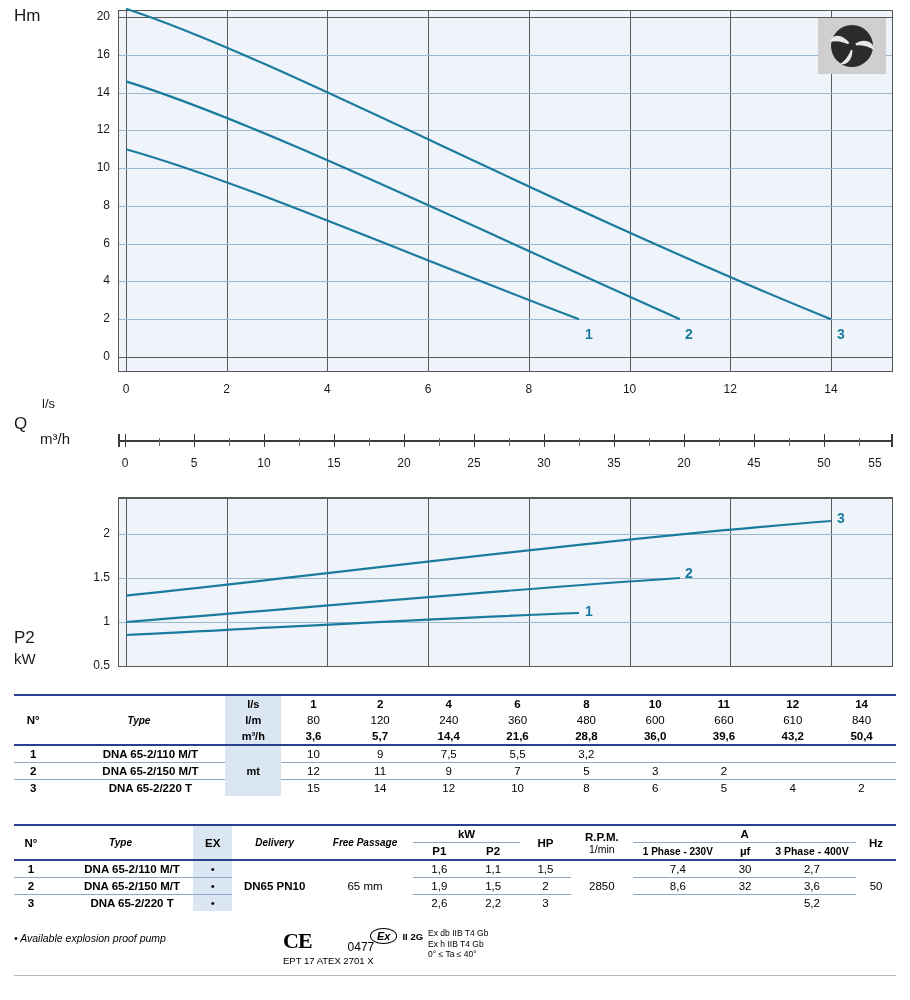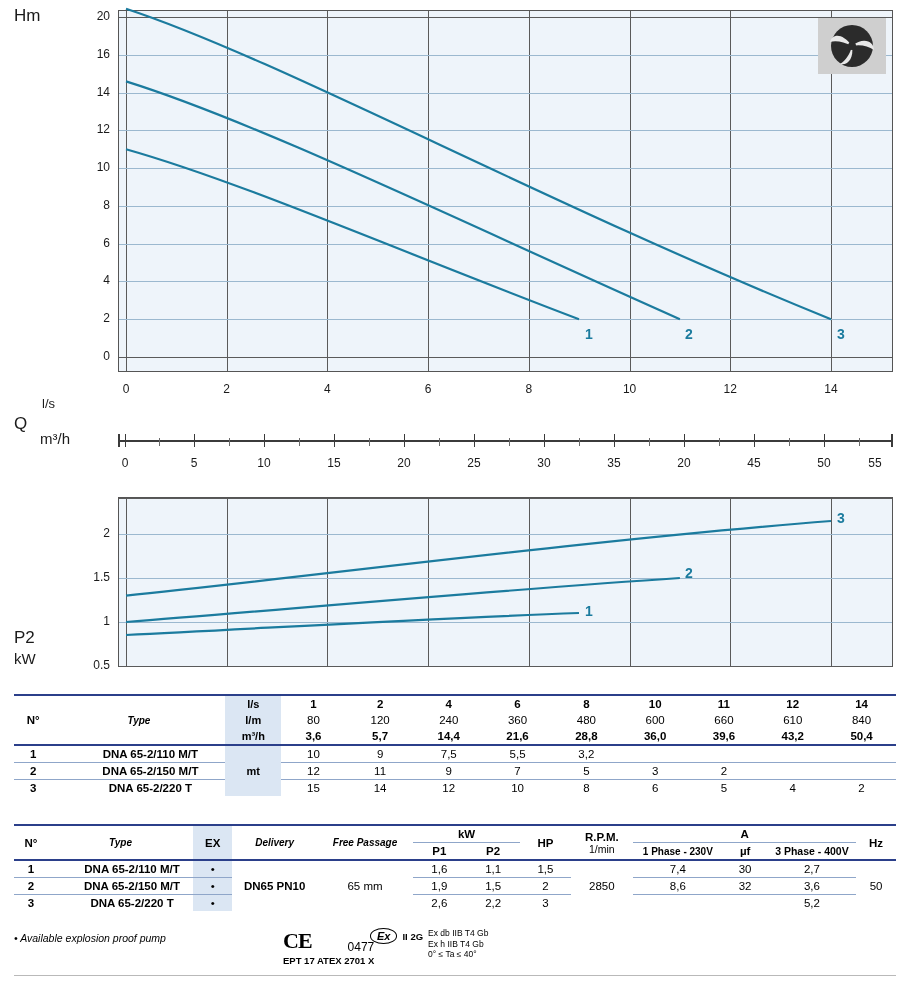--- a/index.html
+++ b/index.html
@@ -361,21 +361,21 @@
       <td class="rowline"></td>
       <td class="rowline">5,2</td>
     </tr>
   </tbody>
     </table>
 
   <div id="footnote" class="foot">• Available explosion proof pump</div>
 
   <div id="ce" class="foot">
     <span class="ce-mark">CE</span><span style="font-size:12px;vertical-align:bottom;padding-left:36px;">0477</span>
-    <div style="font-size:9.5px;font-weight:bold;margin-top:1px;">EPT 17 ATEX 2701 X</div>
+    <div style="font-size:9.5px;font-weight:normal;margin-top:1px;">EPT 17 ATEX 2701 X</div>
   </div>
 
   <div id="ex" class="foot" style="display:flex;align-items:flex-start;gap:5px;">
     <span class="exbox">Ex</span>
     <span style="font-size:9.5px;font-weight:bold;padding-top:3px;">II 2G</span>
     <span style="font-size:8.5px;line-height:1.25;">
       <span style="display:block;">Ex db IIB T4 Gb</span>
       <span style="display:block;">Ex h IIB T4 Gb</span>
       <span style="display:block;">0° ≤ Ta ≤ 40°</span>
     </span>

